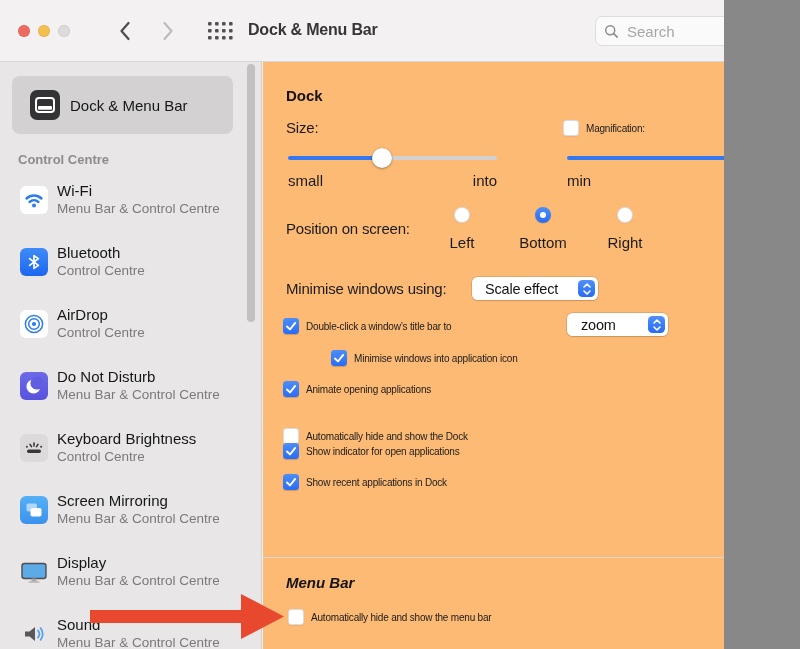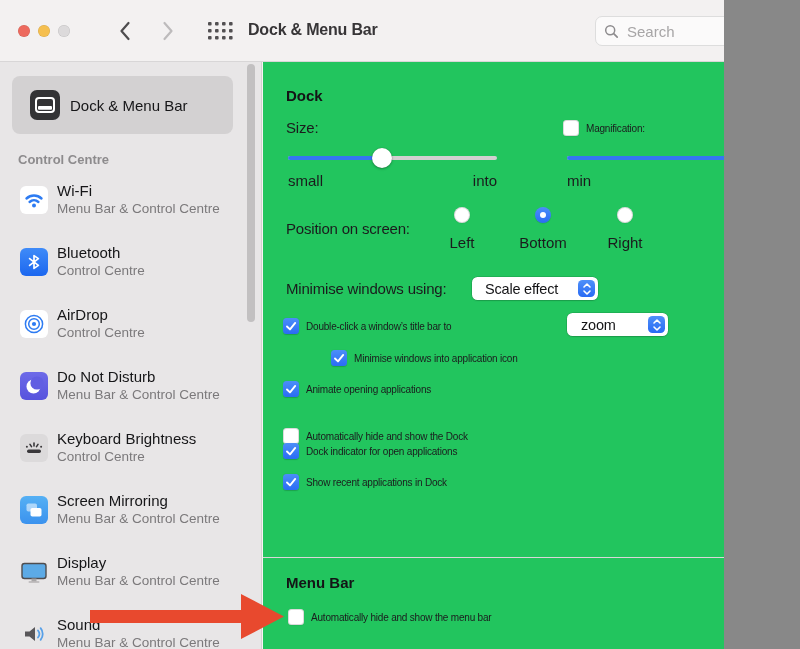--- a/index.html
+++ b/index.html
@@ -29,21 +29,21 @@
   .sel-item .label{margin-left:10px;font-size:15px;color:#161618;}
   .tile{width:28px;height:28px;border-radius:6px;flex:none;display:flex;align-items:center;justify-content:center;}
   .section-hd{position:absolute;left:18px;top:90px;font-size:13px;font-weight:bold;color:#8d8b8d;}
   .side-list{position:absolute;left:0;top:107px;width:262px;}
   .side-item{height:62px;display:flex;align-items:center;padding-left:20px;}
   .side-item .txt{margin-left:9px;line-height:1.25;}
   .side-item .t1{font-size:15px;color:#161618;}
   .side-item .t2{font-size:13.5px;color:#7b797b;margin-top:1px;}
   .scrollbar{position:absolute;right:6px;top:2px;width:8px;height:258px;border-radius:4px;background:#c2c0c1;}
   
-  .main{position:absolute;left:263px;top:62px;right:0;bottom:0;background:#22c55e;}
+  .main{position:absolute;left:263px;top:62px;right:0;bottom:0;background:#fdba74;}
   .hd{position:absolute;font-size:15px;font-weight:bold;color:#141416;}
   .lbl{position:absolute;font-size:15px;color:#1b1b1d;letter-spacing:-.2px;white-space:nowrap;}
   .row{position:absolute;display:flex;align-items:center;white-space:nowrap;}
   .row .txt{font-size:10px;color:#1b1b1d;margin-left:7px;letter-spacing:-.2px;}
   
   .cb{position:relative;width:16px;height:16px;border-radius:3.5px;background:#fff;box-shadow:inset 0 0 0 1px rgba(0,0,0,.14),0 .5px 1px rgba(0,0,0,.06);flex:none;}
   .cb svg{display:none;}
   .cb.on{background:linear-gradient(#4c8ef8,#2a6cf4);box-shadow:0 .5px 1px rgba(0,0,0,.18);}
   .cb.on svg{display:block;}
   
@@ -336,34 +336,34 @@
         
       </div>
       <span class="txt">Automatically hide and show the Dock</span>
     </div>
     <div class="row" style="left:20px;top:379px;height:20px;">
       <div class="cb on">
         <svg width="16" height="16" viewBox="0 0 16 16">
             <path d="M4 8.5 L7 11.4 L12.2 4.9" fill="none" stroke="#fff" stroke-width="1.9" stroke-linecap="round" stroke-linejoin="round"></path>
           </svg>
       </div>
-      <span class="txt">Dock indicator for open applications</span>
+      <span class="txt">Show indicator for open applications</span>
     </div>
     <div class="row" style="left:20px;top:410px;height:20px;">
       <div class="cb on">
         <svg width="16" height="16" viewBox="0 0 16 16">
             <path d="M4 8.5 L7 11.4 L12.2 4.9" fill="none" stroke="#fff" stroke-width="1.9" stroke-linecap="round" stroke-linejoin="round"></path>
           </svg>
       </div>
       <span class="txt">Show recent applications in Dock</span>
     </div>
 
     <div class="divider-h"></div>
 
-    <div class="hd" style="left:23px;top:512px;">Menu Bar</div>
+    <div class="hd" style="left:23px;top:512px;font-style:italic;">Menu Bar</div>
 
     <div class="row" style="left:25px;top:545px;height:20px;">
       <div class="cb">
         
       </div>
       <span class="txt">Automatically hide and show the menu bar</span>
     </div>
 
     <div class="helpbtn">
       <span>?</span>

